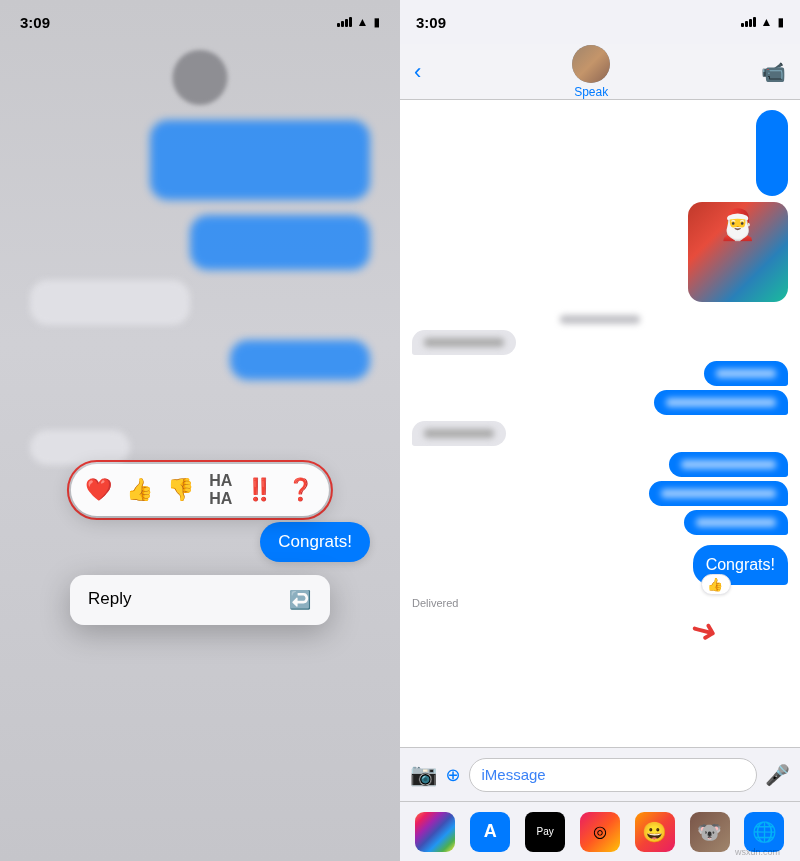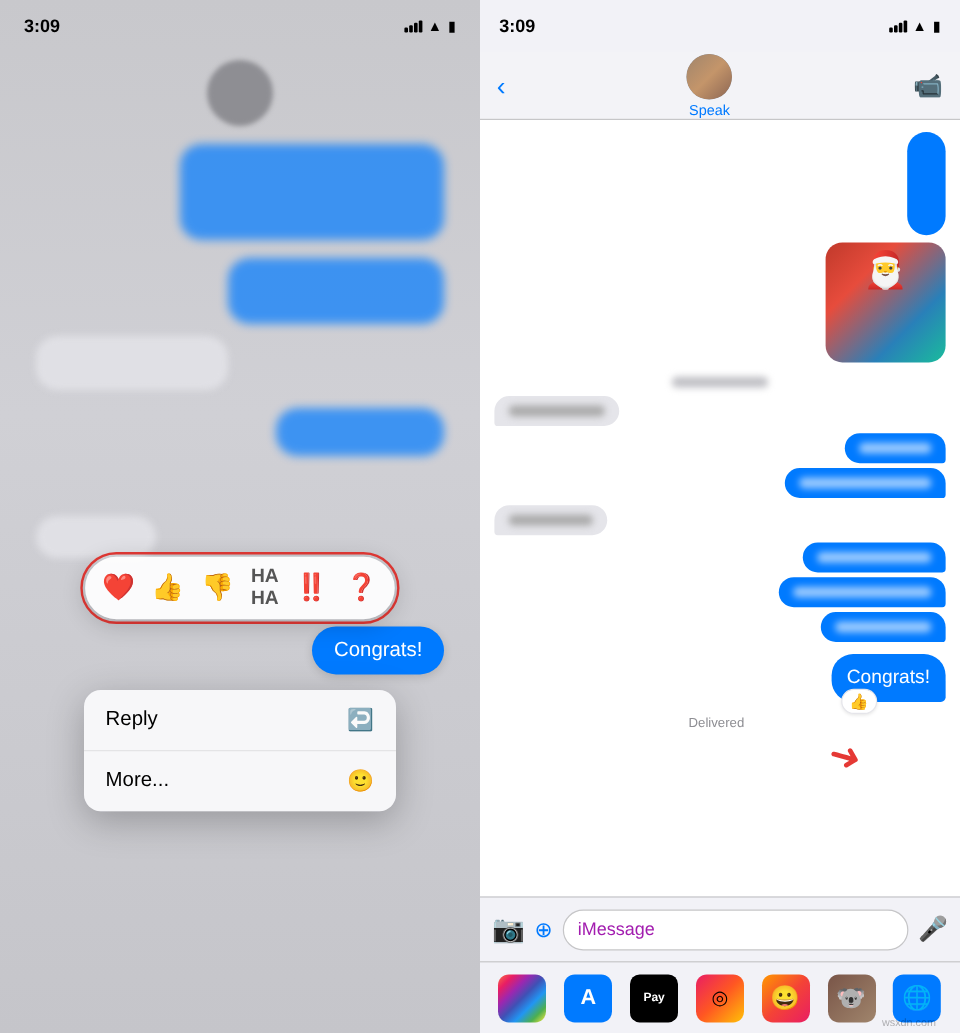--- a/index.html
+++ b/index.html
@@ -320,21 +320,21 @@
       font-size: 11px;
       color: #8e8e93;
       text-align: center;
       margin: 6px 0;
     }
 
     
     .delivered {
       font-size: 11px;
       color: #8e8e93;
-      text-align: center;
+      text-align: left;
       padding-right: 6px;
       margin-top: 12px;
     }
     .reaction-badge {
       position: absolute;
       bottom: -10px;
       left: 8px;
       background: white;
       border-radius: 12px;
       padding: 2px 6px;
@@ -393,21 +393,21 @@
       height: 40px;
       border-radius: 9px;
       display: flex;
       align-items: center;
       justify-content: center;
       font-size: 22px;
       cursor: pointer;
     }
     .dock-photos { background: linear-gradient(135deg, #fd7043, #e91e63, #9c27b0, #3f51b5, #2196f3, #4caf50, #ffeb3b); }
     .dock-appstore { background: #007aff; color: white; }
-    .dock-applepay { background: #000; color: white; font-size: 10px; font-weight: 700; border-radius: 8px; }
+    .dock-applepay { background: #000; color: white; font-size: 10px; font-weight: 400; border-radius: 8px; }
     .dock-record { background: linear-gradient(135deg, #e91e63, #ff5722, #ffc107); }
     .dock-memoji { background: linear-gradient(135deg, #ff9800, #f44336, #e91e63); }
     .dock-animoji { background: linear-gradient(135deg, #795548, #a0856c); }
     .dock-globe { background: #007aff; color: white; }
 
     
     .watermark {
       position: absolute;
       bottom: 4px;
       right: 20px;
@@ -476,24 +476,20 @@
 
   <div class="congrats-bubble">
     <span>Congrats!</span>
   </div>
 
   <div class="context-menu">
     <div class="menu-item">
       <span class="menu-label">Reply</span>
       <span class="menu-icon">↩️</span>
     </div>
-    <div class="menu-item">
-      <span class="menu-label">More...</span>
-      <span class="menu-icon">🙂</span>
-    </div>
   </div>
 </div>
 
 <div class="right-panel">
 
   <div class="status-bar-right">
     <span class="status-time-right">3:09</span>
     <div class="status-icons">
       <div class="signal-bars">
         <div class="bar" style="height:4px"></div>
@@ -593,21 +589,21 @@
 
     <div style="display:flex; justify-content:flex-end; padding-right: 70px; margin-top: 2px;">
       <span style="font-size:32px; color:#e53935; transform:rotate(15deg); display:inline-block;">➜</span>
     </div>
   </div>
 
   <div class="input-bar">
     <span class="input-icon">📷</span>
     <span class="input-icon" style="font-size:18px;">⊕</span>
     <div class="input-field">
-      <span style="color:#a21caf; font-size:15px;">iMessage</span>
+      <span style="color:#3b82f6; font-size:15px;">iMessage</span>
     </div>
     <span class="input-audio">🎤</span>
   </div>
 
   <div class="app-dock">
     <div class="dock-icon dock-photos"></div>
     <div class="dock-icon dock-appstore" style="font-size:18px; font-weight:800;">A</div>
     <div class="dock-icon dock-applepay">Pay</div>
     <div class="dock-icon dock-record" style="font-size:16px;">◎</div>
     <div class="dock-icon dock-memoji" style="font-size:20px;">😀</div>

